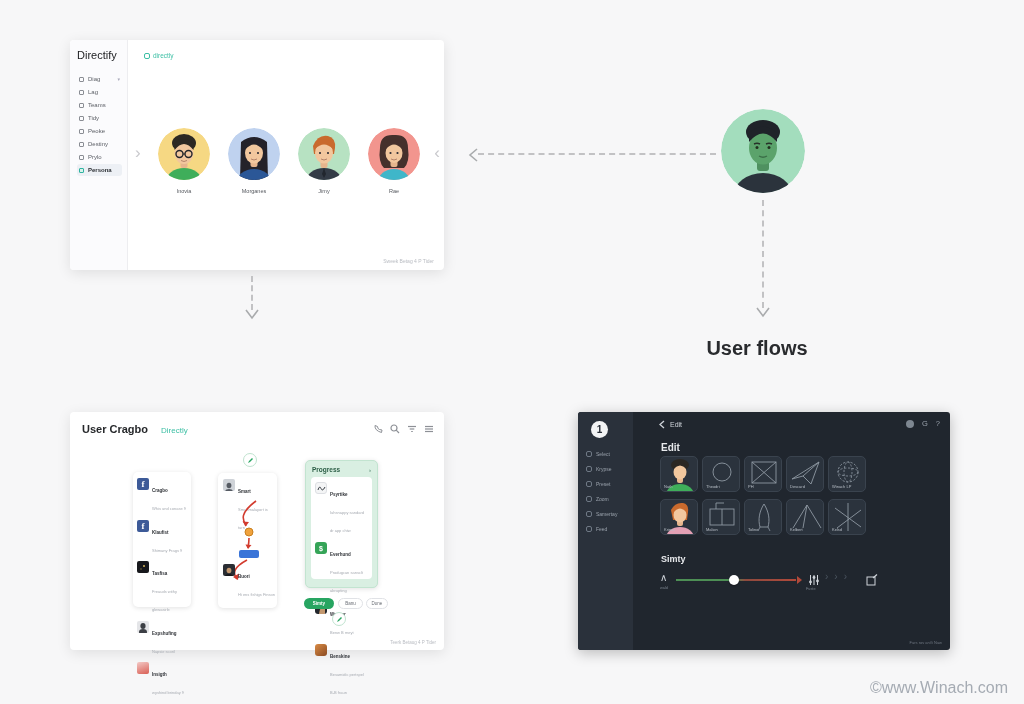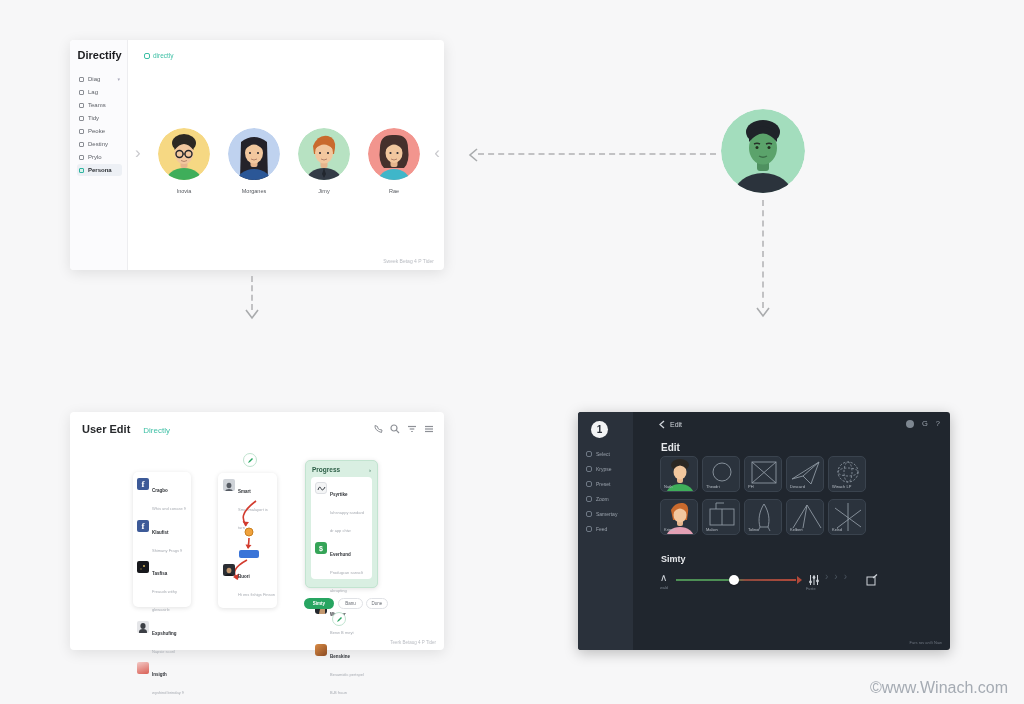--- a/index.html
+++ b/index.html
@@ -8,21 +8,21 @@
             font-family:"Liberation Sans", sans-serif; overflow:hidden; }
 
   
   .win { position:absolute; background:#fff; border-radius:4px;
          box-shadow:0 3px 14px rgba(0,0,0,.10); }
 
   
   .win-a { left:70px; top:40px; width:374px; height:230px; display:flex; }
   .wa-side { width:58px; background:#fbfbfd; border-right:1px solid #ededf0;
              border-radius:4px 0 0 4px; padding:9px 5px 0 7px; }
-  .wa-logo { font-size:11px; font-weight:bold; color:#1b1c1f; margin-bottom:12px;text-align:center; }
+  .wa-logo { font-size:11px; font-weight:normal; color:#1b1c1f; margin-bottom:12px; }
   .wa-item { display:flex; align-items:center; gap:4px; font-size:6px; color:#5d6067;
              padding:3px 2px; border-radius:3px; margin-bottom:1px; cursor:pointer; }
   .wa-item .sq { width:5px; height:5px; border:1px solid #8a8d94; border-radius:1px; flex:none; }
   .wa-item .caret { font-size:5px; color:#aab; margin-left:auto; }
   .wa-item.active { background:#edf0f5; color:#2b2e33; font-weight:bold; }
   .wa-item.active .sq { border-color:#2fb3a0; background:#d8f2ec; }
   .wa-main { flex:1; position:relative; }
   .wa-badge { position:absolute; left:16px; top:12px; font-size:6.5px; color:#3cbfa4;
               display:flex; gap:3px; align-items:center; }
   .wa-badge .bdot { width:6px; height:6px; border:1px solid #3cbfa4; border-radius:2px; }
@@ -305,24 +305,25 @@
   </svg>
   <div class="v-dash vd-a"></div>
   <svg class="arr" style="left:244px;top:308px" width="16" height="12">
     <polyline points="2,2 8,10 14,2" fill="none" stroke="#a9abad" stroke-width="1.6"></polyline>
   </svg>
   <div class="v-dash vd-b"></div>
   <svg class="arr" style="left:755px;top:306px" width="16" height="12">
     <polyline points="2,2 8,10 14,2" fill="none" stroke="#a9abad" stroke-width="1.6"></polyline>
   </svg>
 
+  <div class="flow-label fl-b">User flows</div>
 
   <div class="win win-b">
     <div class="wb-head">
-      <span class="wb-title">User Edit</span>
+      <span class="wb-title">User Cragbo</span>
       <span class="wb-sub">Directly</span>
     </div>
     <div class="wb-icons">
       <svg width="10" height="10">
         <path d="M2,1.5 Q1.5,6.5 8.5,8.5 L9,6 L6.5,5.5 Q4.5,5 4.5,2.5 Z" fill="none" stroke="#8d9096" stroke-width="1"></path>
       </svg>
       <svg width="10" height="10">
         <circle cx="4" cy="4" r="3" fill="none" stroke="#8d9096" stroke-width="1.2"></circle>
         <line x1="6.2" y1="6.2" x2="9" y2="9" stroke="#8d9096" stroke-width="1.2"></line>
       </svg>

